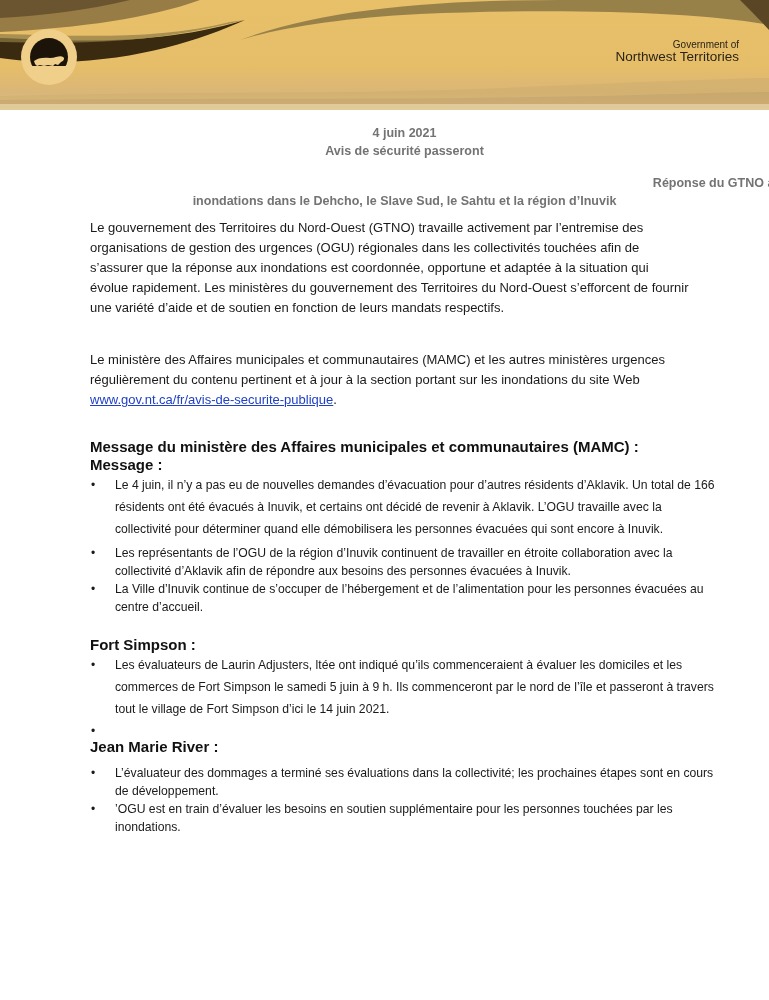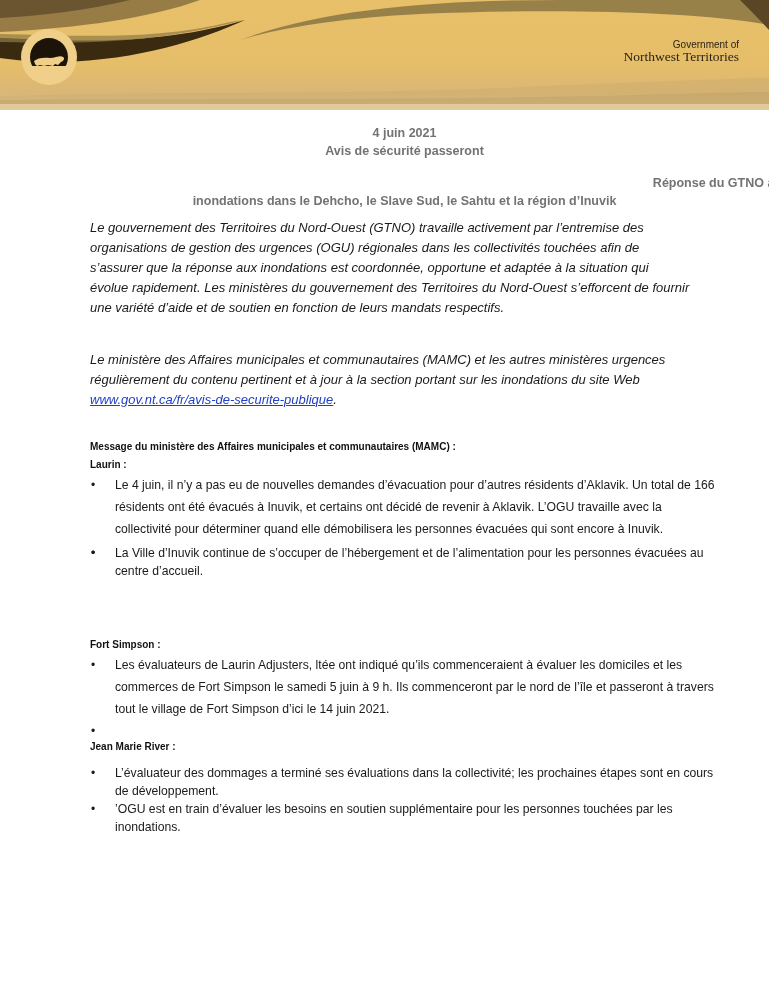--- a/index.html
+++ b/index.html
@@ -16,37 +16,37 @@
     .banner svg.bg { position: absolute; left: 0; top: 0; }
     .gov-block {
       position: absolute; top: 40px; right: 30px;
       display: flex; gap: 6px; align-items: flex-end;
       font-family: "Liberation Sans", sans-serif; color: #2b2416;
     }
     .gov-col { display: flex; flex-direction: column; }
     .gov-col.en { align-items: flex-end; }
     .gov-col.fr { align-items: flex-start; }
     .gov-small { font-size: 10px; line-height: 9px; letter-spacing: 0; text-align: center; }
-    .gov-big { font-size: 13.5px; line-height: 16px; font-family: Liberation Serif, serif; }
+    .gov-big { font-size: 13.5px; line-height: 16px; }
     .logo {
       position: absolute; left: 20px; top: 28px; width: 58px; height: 58px;
     }
     .head-center {
       position: absolute; left: 0; width: 769px; text-align: center;
       font-family: "Liberation Sans", sans-serif; font-weight: bold; font-size: 12.5px;
       line-height: 18px; color: #737373; margin-left: 20px;
     }
     .para {
       position: absolute; left: 90px; width: 600px;
-      font-size: 13px; line-height: 20px; color: #1a1a1a; font-style: italic;
+      font-size: 13px; line-height: 20px; color: #1a1a1a;
     }
     .para a { color: #1f3fc6; text-decoration: underline; }
     .section-h {
       position: absolute; left: 90px;
-      font-weight: bold; font-size: 10px; line-height: 18px; color: #111;
+      font-weight: bold; font-size: 15px; line-height: 18px; color: #111;
     }
     ul.bul {
       position: absolute; left: 90px; width: 630px; margin: 0; padding: 0; list-style: none;
       font-size: 12.2px; color: #1a1a1a;
     }
     ul.bul li { position: relative; padding-left: 25px; }
     ul.bul li .dot {
       position: absolute; left: 1px; top: 0; font-size: 12px;
     }
     .lh22 { line-height: 22px; }
@@ -91,24 +91,24 @@
 <div class="head-center" style="top:124px;">4 juin 2021</div>
 <div class="head-center" style="top:142px;">Avis de sécurité passeront</div>
 <div class="head-center" style="top:174px;text-align:right;">Réponse du GTNO aux</div>
 <div class="head-center" style="top:192px;text-align:center;">inondations dans le Dehcho, le Slave Sud, le Sahtu et la région d’Inuvik</div>
 
 <div class="para" style="top:218px;">Le gouvernement des Territoires du Nord-Ouest (GTNO) travaille activement par l’entremise des organisations de gestion des urgences (OGU) régionales dans les collectivités touchées afin de s’assurer que la réponse aux inondations est coordonnée, opportune et adaptée à la situation qui évolue rapidement. Les ministères du gouvernement des Territoires du Nord-Ouest s’efforcent de fournir une variété d’aide et de soutien en fonction de leurs mandats respectifs.</div>
 <div class="para" style="top:350px;"><span>Le ministère des Affaires municipales et communautaires (MAMC) et les autres ministères urgences régulièrement du contenu pertinent et à jour à la section portant sur les inondations du site Web </span><a href="#">www.gov.nt.ca/fr/avis-de-securite-publique</a><span>.</span></div>
 
 <div class="section-h" style="top:438px;">Message du ministère des Affaires municipales et communautaires (MAMC) :</div>
 
-<div class="section-h" style="top:456px;">Laurin :</div>
+<div class="section-h" style="top:456px;">Message :</div>
 <ul class="bul" style="top:474px;">
   <li class="lh22"><span class="dot">•</span><span>Le 4 juin, il n’y a pas eu de nouvelles demandes d’évacuation pour d’autres résidents d’Aklavik. Un total de 166 résidents ont été évacués à Inuvik, et certains ont décidé de revenir à Aklavik. L’OGU travaille avec la collectivité pour déterminer quand elle démobilisera les personnes évacuées qui sont encore à Inuvik.</span></li>
-  <li class="lh18" style="margin-top:4px;"><span class="dot">•</span></li>
+  <li class="lh18" style="margin-top:4px;"><span class="dot">•</span><span>Les représentants de l’OGU de la région d’Inuvik continuent de travailler en étroite collaboration avec la collectivité d’Aklavik afin de répondre aux besoins des personnes évacuées à Inuvik.</span></li>
   <li class="lh18"><span class="dot">•</span><span>La Ville d’Inuvik continue de s’occuper de l’hébergement et de l’alimentation pour les personnes évacuées au centre d’accueil.</span></li>
 </ul>
 
 <div class="section-h" style="top:636px;">Fort Simpson :</div>
 <ul class="bul" style="top:654px;">
   <li class="lh22"><span class="dot">•</span><span>Les évaluateurs de Laurin Adjusters, ltée ont indiqué qu’ils commenceraient à évaluer les domiciles et les commerces de Fort Simpson le samedi 5 juin à 9 h. Ils commenceront par le nord de l’île et passeront à travers tout le village de Fort Simpson d’ici le 14 juin 2021.</span></li>
   <li class="lh22"><span class="dot">•</span></li>
 </ul>
 
 <div class="section-h" style="top:738px;">Jean Marie River :</div>

